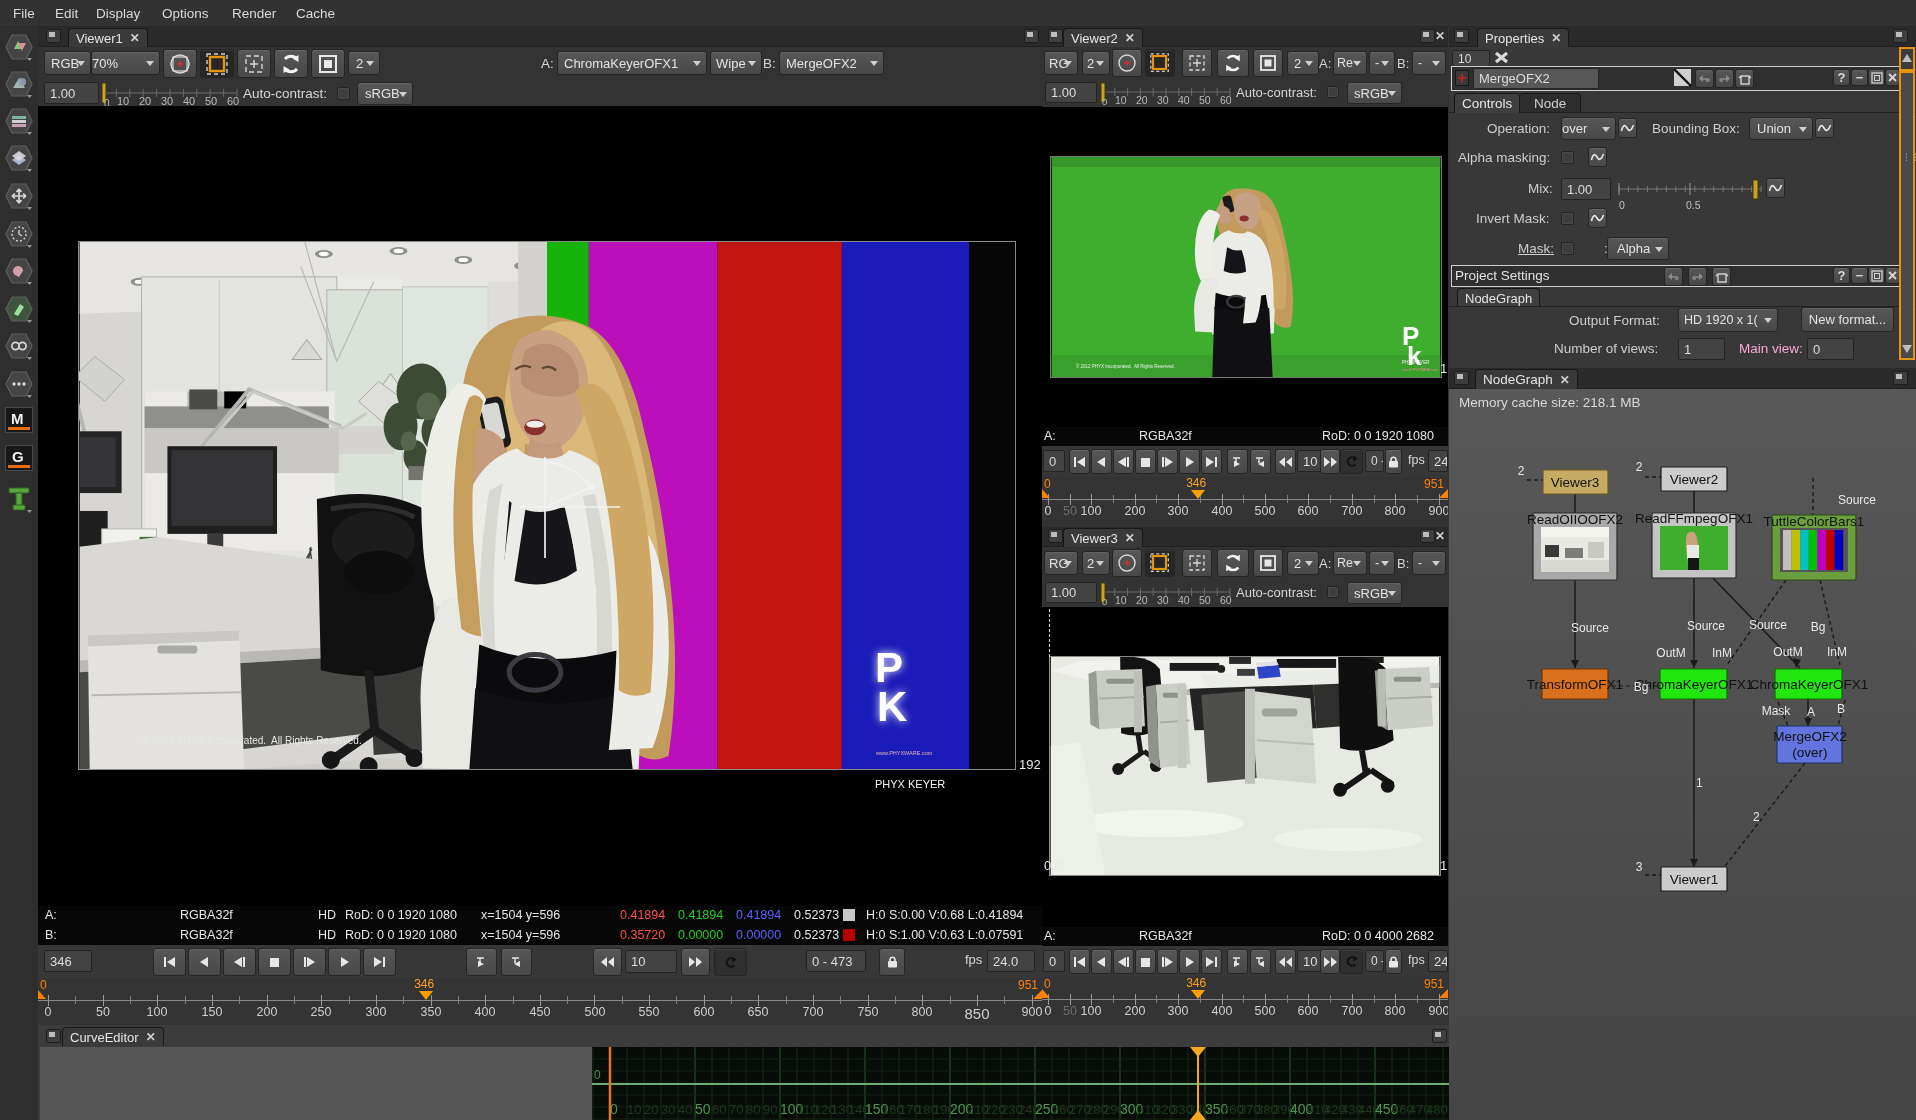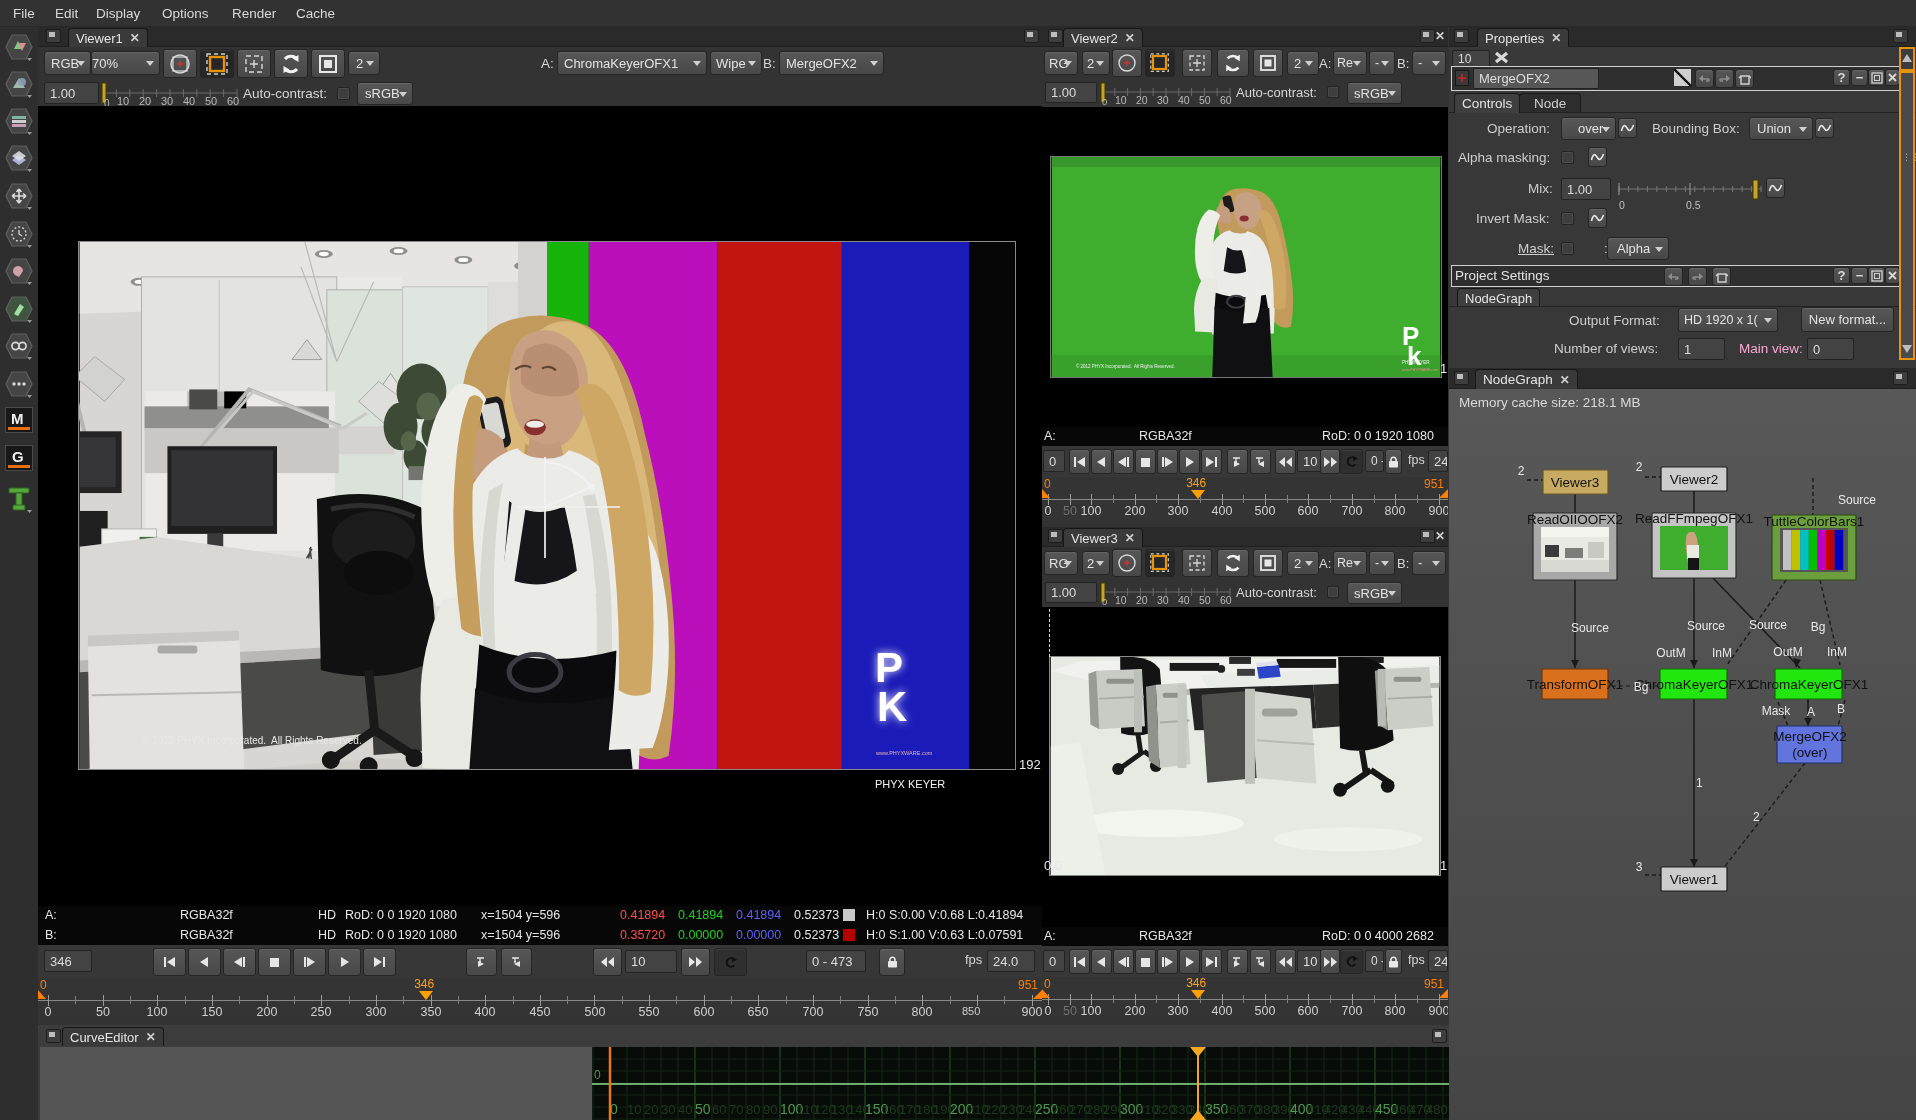--- a/index.html
+++ b/index.html
@@ -495,21 +495,21 @@
     <div class="lbl" style="left:651px;top:27px;width:30px;text-align:center;font-size:12.5px;color:#cfcfcf;">600</div>
     <div class="abs" style="left:720px;top:17px;width:1px;height:11px;background:#9a9a9a;"></div>
     <div class="lbl" style="left:705px;top:27px;width:30px;text-align:center;font-size:12.5px;color:#cfcfcf;">650</div>
     <div class="abs" style="left:775px;top:17px;width:1px;height:11px;background:#9a9a9a;"></div>
     <div class="lbl" style="left:760px;top:27px;width:30px;text-align:center;font-size:12.5px;color:#cfcfcf;">700</div>
     <div class="abs" style="left:830px;top:17px;width:1px;height:11px;background:#9a9a9a;"></div>
     <div class="lbl" style="left:815px;top:27px;width:30px;text-align:center;font-size:12.5px;color:#cfcfcf;">750</div>
     <div class="abs" style="left:884px;top:17px;width:1px;height:11px;background:#9a9a9a;"></div>
     <div class="lbl" style="left:869px;top:27px;width:30px;text-align:center;font-size:12.5px;color:#cfcfcf;">800</div>
     <div class="abs" style="left:939px;top:17px;width:1px;height:11px;background:#9a9a9a;"></div>
-    <div class="lbl" style="left:924px;top:27px;width:30px;font-size:11px;color:#cfcfcf;">850</div>
+    <div class="lbl" style="left:924px;top:27px;width:30px;text-align:center;font-size:15px;color:#cfcfcf;">850</div>
     <div class="abs" style="left:994px;top:17px;width:1px;height:11px;background:#9a9a9a;"></div>
     <div class="lbl" style="left:979px;top:27px;width:30px;text-align:center;font-size:12.5px;color:#cfcfcf;">900</div>
     <svg class="abs" style="left:0px;top:12px" width="10" height="10">
       <polygon points="0,0 8,9 0,9" fill="#ff7f00" transform="rotate(0)"></polygon>
     </svg>
     <svg class="abs" style="left:381px;top:13px" width="14" height="9">
       <polygon points="0,0 14,0 7,9" fill="#ffa000"></polygon>
     </svg>
     <svg class="abs" style="left:995px;top:12px" width="9" height="10">
       <polygon points="9,0 9,9 0,9" fill="#ff7f00"></polygon>
@@ -1067,21 +1067,21 @@
   </div>
 <div class="btn tbtn" style="left:1885px;top:69px;width:15px;height:17px;">
     <svg width="11" height="11">
       <path d="M2 2 L9 9 M9 2 L2 9" stroke="#d8d8d8" stroke-width="1.8"></path>
     </svg>
   </div>
 <div class="tab" style="left:1454px;top:93px;height:20px;font-size:13.5px;background:#3f3f3f;z-index:2;">Controls</div>
 <div class="tab" style="left:1519px;top:93px;height:20px;font-size:13.5px;background:#2d2d2d;color:#cfcfcf;padding:0 14px;">Node</div>
 <div class="abs" style="left:1449px;top:112px;width:467px;height:1px;background:#222;"></div>
 <div class="lbl" style="left:1487px;top:121px;font-size:13.5px;color:#cdcdcd;">Operation:</div>
-<div class="btn combo" style="left:1561px;top:117px;width:55px;height:23px;font-size:13px;padding-left:16px;">over<span class="caret"></span></div>
+<div class="btn combo" style="left:1561px;top:117px;width:55px;height:23px;font-size:13px;padding-left:0;">over<span class="caret"></span></div>
 <div class="btn wav" style="left:1618px;top:118px;width:19px;height:20px;">
     <svg width="15" height="12" viewBox="0 0 15 12">
       <path d="M1.5 9 C3 2.5,5 2.5,7 6 C9 9.5,11 9.5,13.5 3" fill="none" stroke="#e8e8e8" stroke-width="1.6"></path>
     </svg>
   </div>
 <div class="lbl" style="left:1652px;top:121px;font-size:13.5px;color:#cdcdcd;">Bounding Box:</div>
 <div class="btn combo" style="left:1749px;top:117px;width:64px;height:23px;font-size:13px;padding-left:7px;">Union<span class="caret"></span></div>
 <div class="btn wav" style="left:1815px;top:118px;width:19px;height:20px;">
     <svg width="15" height="12" viewBox="0 0 15 12">
       <path d="M1.5 9 C3 2.5,5 2.5,7 6 C9 9.5,11 9.5,13.5 3" fill="none" stroke="#e8e8e8" stroke-width="1.6"></path>

